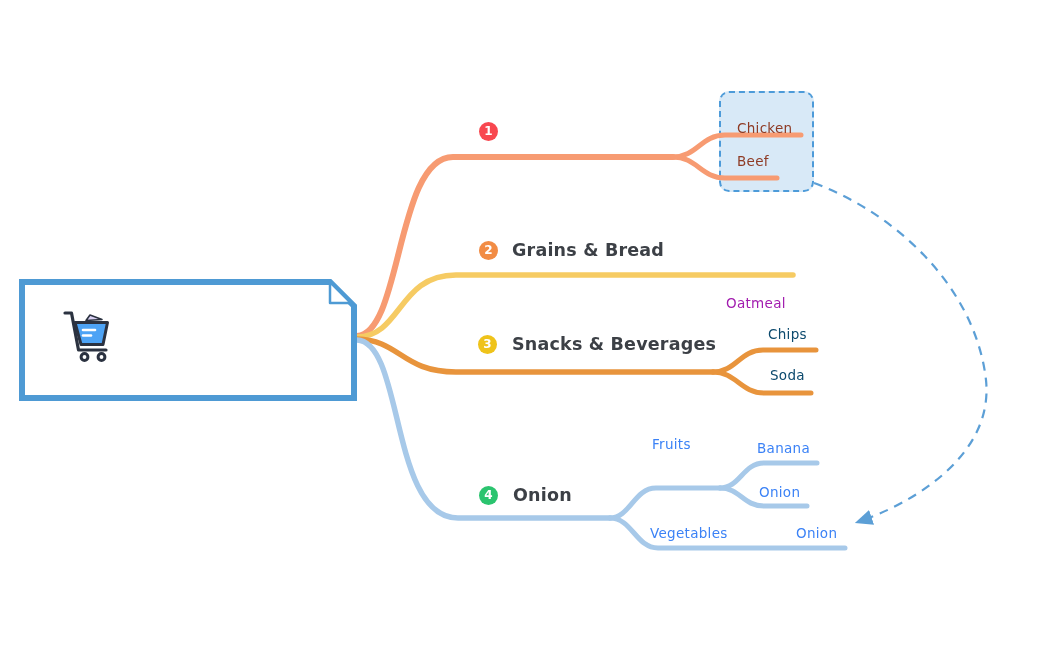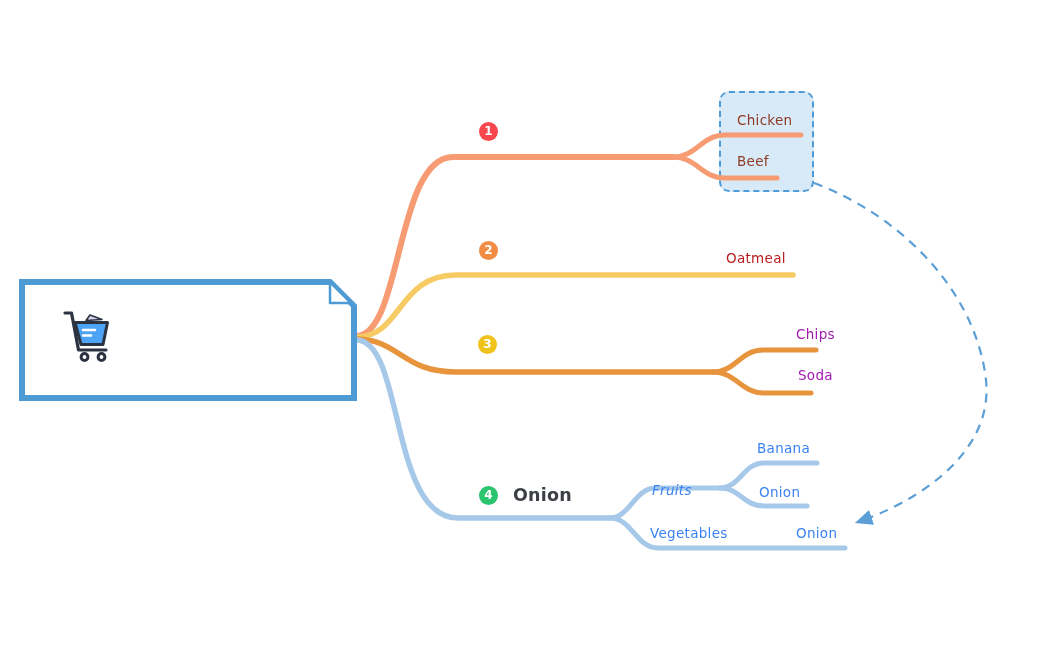--- a/index.html
+++ b/index.html
@@ -9,22 +9,22 @@
   }
   .lines-svg{position:absolute;left:0;top:0;z-index:2;}
   .selection-box{
     position:absolute;left:719px;top:91px;width:91px;height:97px;
     background:#D8E9F7;border:2px dashed #4D9BD9;border-radius:10px;z-index:1;
   }
   .label{position:absolute;white-space:nowrap;z-index:3;}
   .topic{font-size:17.5px;font-weight:bold;color:#3C4046;letter-spacing:.2px;}
   .sub{font-size:13.5px;letter-spacing:.3px;}
   .c-rust{color:#8E3A24;}
-  .c-gold{color:#b91c1c;}
-  .c-brown{color:#a21caf;margin-left:28px;}
+  .c-gold{color:#a21caf;margin-top:45px;}
+  .c-brown{color:#0c4a6e;}
   .c-blue{color:#3b82f6;}
   .badge{
     position:absolute;width:19px;height:19px;border-radius:50%;z-index:3;
     color:#fff;font-size:12px;font-weight:bold;line-height:19px;text-align:center;
   }
   .badge-1{background:#F8474F;left:479px;top:122px;}
   .badge-2{background:#F28C44;left:479px;top:241px;}
   .badge-3{background:#EFC31A;left:478px;top:335px;}
   .badge-4{background:#2BC46F;left:479px;top:486px;}
   .central-title{
@@ -83,26 +83,28 @@
   <div class="central-title">
     <div>Grocery</div>
     <div>Shopping List</div>
   </div>
 
   <div class="badge badge-1">1</div>
   <div class="badge badge-2">2</div>
   <div class="badge badge-3">3</div>
   <div class="badge badge-4">4</div>
 
+  <div class="label topic" style="left:512px;top:240px;">Grains &amp; Bread</div>
+  <div class="label topic" style="left:512px;top:334px;">Snacks &amp; Beverages</div>
   <div class="label topic" style="left:513px;top:485px;">Onion</div>
 
-  <div class="label sub c-rust" style="left:737px;top:112px;">Chicken</div>
+  <div class="label sub c-rust" style="left:737px;top:120px;">Chicken</div>
   <div class="label sub c-rust" style="left:737px;top:153px;">Beef</div>
   <div class="label sub c-gold" style="left:726px;top:250px;">Oatmeal</div>
   <div class="label sub c-brown" style="left:768px;top:326px;">Chips</div>
   <div class="label sub c-brown" style="left:770px;top:367px;">Soda</div>
-  <div class="label sub c-blue" style="left:652px;top:482px;font-style:italic;">Fruits</div>
+  <div class="label sub c-blue" style="left:652px;top:436px;">Fruits</div>
   <div class="label sub c-blue" style="left:757px;top:440px;">Banana</div>
   <div class="label sub c-blue" style="left:759px;top:484px;">Onion</div>
   <div class="label sub c-blue" style="left:650px;top:525px;">Vegetables</div>
   <div class="label sub c-blue" style="left:796px;top:525px;">Onion</div>
 
 </div>
 
 </body></html>

